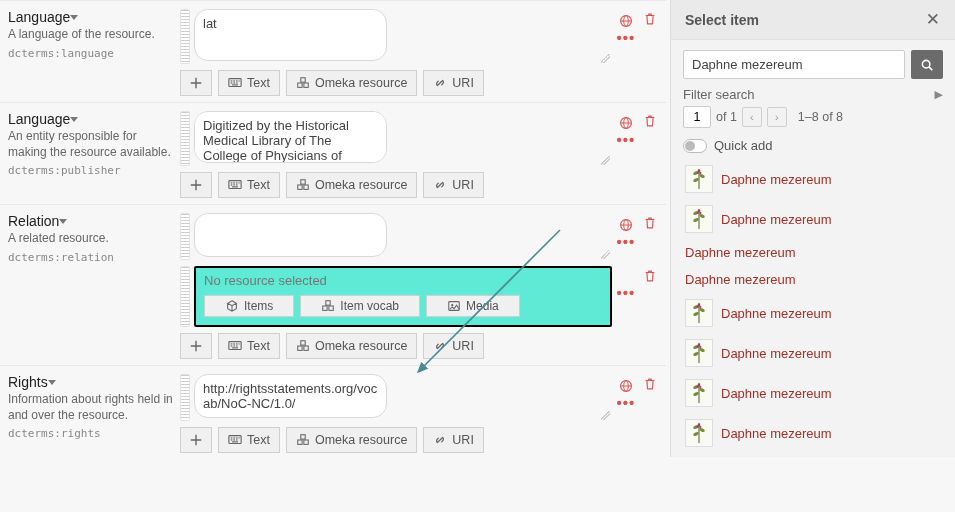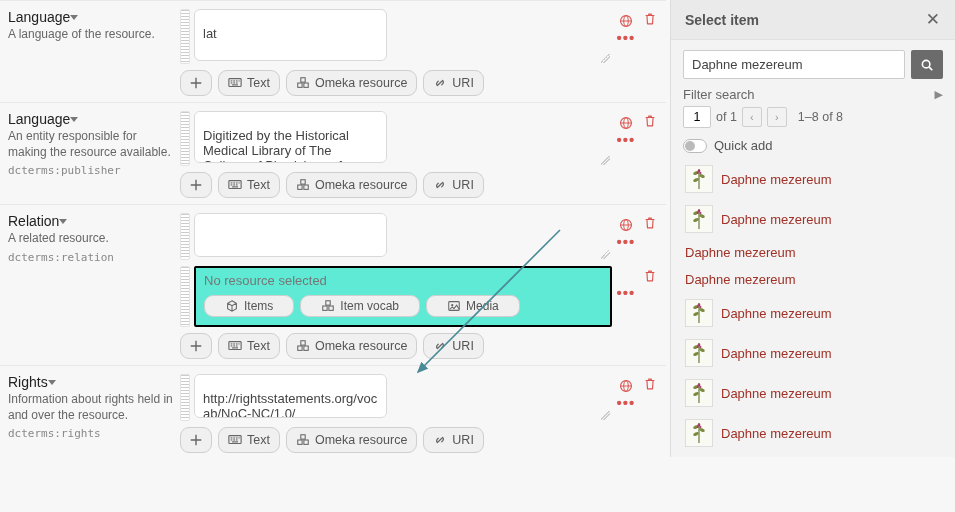--- a/index.html
+++ b/index.html
@@ -8,26 +8,26 @@
 .left{flex:1;overflow-y:auto;padding:0 4px 0 0}
 .right{width:285px;background:#f3f3f3;border-left:1px solid #ddd;height:457px;overflow:hidden;position:relative}
 .prop-row{display:flex;border-top:1px solid #e8e8e8;padding:8px 0 6px 0}
 .prop-meta{width:180px;padding:0 6px 0 8px}
 .prop-name{font-weight:500;font-size:14px;color:#222;margin-bottom:2px;display:flex;align-items:center;gap:0}
 .prop-desc{color:#676767;font-size:12px;line-height:1.3;margin-bottom:4px}
 .prop-term{font-family:ui-monospace,Menlo,Consolas,monospace;font-size:11px;color:#888}
 .prop-values{flex:1;padding-right:6px}
 .value-flex{display:flex;align-items:stretch;gap:4px;margin-bottom:6px}
 .handle{width:10px;background:repeating-linear-gradient(to bottom,#ccc 0 1px,#fff 1px 3px);border:1px solid #e2e2e2;border-radius:2px;flex-shrink:0}
-.textbox{flex:1;border:1px solid #d9d9d9;border-radius:6px;background:#fff;min-height:42px;padding:16px 8px;resize:none;font:inherit;color:#444;position:relative}
+.textbox{flex:1;border:1px solid #d9d9d9;border-radius:14px;background:#fff;min-height:42px;padding:6px 8px;resize:none;font:inherit;color:#444;position:relative}
 .textbox.auto{height:52px}
 .value-side{display:flex;flex-direction:column;align-items:center;gap:6px;padding-top:3px;width:20px}
 .value-side.noglobe{padding-top:1px}
 .btnrow{display:flex;gap:6px;align-items:center}
-.btn{border:1px solid #cfcfcf;background:#f0f0f0;color:#555;border-radius:9px;padding:5px 9px;font-size:12.5px;display:inline-flex;align-items:center;gap:5px;cursor:pointer}
+.btn{border:1px solid #cfcfcf;background:#f0f0f0;color:#555;border-radius:0;padding:5px 9px;font-size:12.5px;display:inline-flex;align-items:center;gap:5px;cursor:pointer}
 .btn.icon-only{padding:5px 8px}
 .btn.small{padding:3px 20px;font-size:12px}
 .icon{width:14px;height:14px;display:inline-block;vertical-align:middle}
 .sel-res{border:2px solid #000000;background:#5eead4;border-radius:2px;padding:5px 8px 8px 8px;flex:1}
 .sel-res .nores{color:#777;font-size:13px;margin-bottom:7px}
 
 .rp-head{display:flex;align-items:center;justify-content:space-between;padding:9px 12px 9px 14px;border-bottom:1px solid #e0e0e0;background:#eaeaea}
 .rp-head h3{margin:0;font-size:14px;font-weight:600;color:#555}
 .close-x{font-size:17px;color:#666;cursor:pointer;background:none;border:none;padding:0 3px}
 .rp-body{padding:10px 12px 0 12px}
@@ -116,20 +116,21 @@
 <div class="main">
   <div class="left">
 
     <div class="prop-row">
       <div class="prop-meta">
         <div class="prop-name">
             <span>Language</span>
             <span class="caret"></span>
           </div>
         <div class="prop-desc">A language of the resource.</div>
+        <div class="prop-term">dcterms:language</div>
       </div>
       <div class="prop-values">
         <div class="value-flex">
           <div class="handle"></div>
           <div style="flex:1;position:relative"><textarea class="textbox auto" style="">lat</textarea><span class="resize-glyph"></span></div>
           <div class="value-side">
             <span class="globe"><svg class="icon" viewBox="0 0 16 16">
                   <use href="#i-globe"></use>
                 </svg></span>
             <span class="dots">•••</span>

